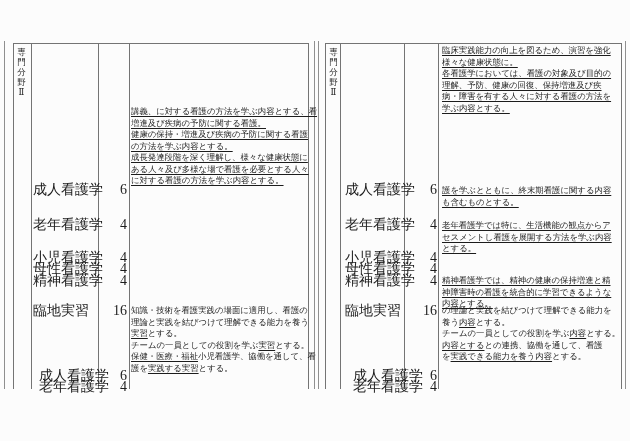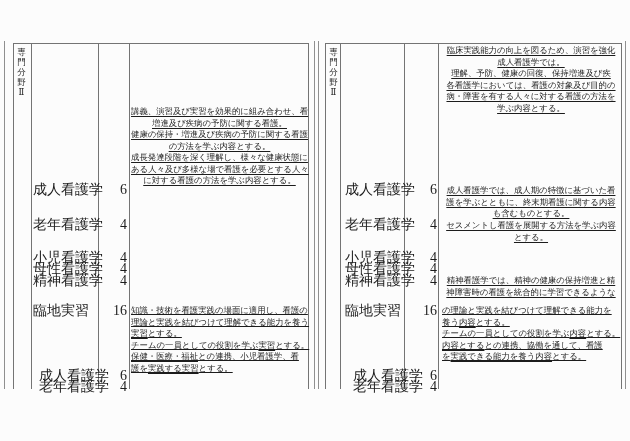--- a/index.html
+++ b/index.html
@@ -10,25 +10,24 @@
     color:#1c1c1c;
   }
   .vline{position:absolute;top:43px;height:346px;width:1px;background:#747474;}
   .hline{position:absolute;top:43px;height:1px;background:#747474;}
   .edge{position:absolute;top:41px;height:348px;width:1px;background:#8f8f8f;}
   .vert{
     position:absolute;width:13px;font-size:8.6px;line-height:10px;
     text-align:center;word-break:break-all;white-space:normal;
   }
   .block{position:absolute;font-size:8.4px;}
-  .block .line{height:11.5px;line-height:11.5px;white-space:pre;text-decoration:underline;}
+  .block .line{height:11.5px;line-height:11.5px;white-space:pre;}
   .ul-all .line, span.u{
     text-decoration:underline;
     text-underline-offset:1.5px;
-    text-align:center;
   }
   .cell{position:absolute;font-size:14px;line-height:10px;white-space:pre;}
   .credit{text-align:right;}
 </style>
 </head>
 <body>
 
 <div class="canvas">
 
   <div class="edge" style="left:4px"></div>
@@ -38,21 +37,21 @@
     <div class="hline" style="left:13px;width:295px"></div>
     <div class="vline" style="left:13px"></div>
     <div class="vline" style="left:31px"></div>
     <div class="vline" style="left:98px"></div>
     <div class="vline" style="left:129px"></div>
     <div class="vline" style="left:308px"></div>
 
     <div class="vert" style="left:15px;top:47px">専門分野Ⅱ</div>
 
     <div class="block ul-all" style="left:131px;top:106px;width:177px">
-        <div class="line">講義、演習及び実習を効果的に組み合わせ、看</div>
+        <div class="line">講義、に対する看護の方法を学ぶ内容とする、看</div>
         <div class="line">増進及び疾病の予防に関する看護。</div>
         <div class="line">健康の保持・増進及び疾病の予防に関する看護</div>
         <div class="line">の方法を学ぶ内容とする。</div>
         <div class="line">成長発達段階を深く理解し、様々な健康状態に</div>
         <div class="line">ある人々及び多様な場で看護を必要とする人々</div>
         <div class="line">に対する看護の方法を学ぶ内容とする。</div>
       </div>
 
     <div class="cell" style="left:33px;top:185px">成人看護学</div>
     <div class="cell credit" style="left:98px;top:185px;width:29px">6</div>
@@ -69,43 +68,43 @@
     <div class="cell" style="left:39px;top:371px">成人看護学</div>
     <div class="cell credit" style="left:98px;top:371px;width:29px">6</div>
     <div class="cell" style="left:39px;top:382px">老年看護学</div>
     <div class="cell credit" style="left:98px;top:382px;width:29px">4</div>
 
     <div class="block" style="left:131px;top:305px;width:177px">
         <div class="line">知識・技術を看護実践の場面に適用し、看護の</div>
         <div class="line">理論と実践を結びつけて理解できる能力を養う</div>
         <div class="line"><span class="u">実習</span><span>とする。</span></div>
         <div class="line"><span>チームの一員としての役割を学ぶ</span><span class="u">実習</span><span>とする。</span></div>
-        <div class="line"><span class="u">保健・医療・福祉</span><span>との連携、小児看護学、看</span></div>
+        <div class="line"><span class="u">保健・医療・福祉</span><span>小児看護学、協働を通して、看</span></div>
         <div class="line"><span>護を</span><span class="u">実践する実習</span><span>とする。</span></div>
       </div>
   </div>
 
   <div class="edge" style="left:318px"></div>
   <div class="edge" style="left:625px"></div>
 
   <div>
     <div class="hline" style="left:325px;width:296px"></div>
     <div class="vline" style="left:325px"></div>
     <div class="vline" style="left:340px"></div>
     <div class="vline" style="left:404px"></div>
     <div class="vline" style="left:438px"></div>
     <div class="vline" style="left:621px"></div>
 
     <div class="vert" style="left:327px;top:47px">専門分野Ⅱ</div>
 
     <div class="block ul-all" style="left:442px;top:45px;width:178px">
         <div class="line">臨床実践能力の向上を図るため、演習を強化</div>
-        <div class="line">成人看護学では。</div>
+        <div class="line">様々な健康状態に。</div>
+        <div class="line">各看護学においては、看護の対象及び目的の</div>
         <div class="line">理解、予防、健康の回復、保持増進及び疾</div>
-        <div class="line">各看護学においては、看護の対象及び目的の</div>
         <div class="line">病・障害を有する人々に対する看護の方法を</div>
         <div class="line">学ぶ内容とする。</div>
       </div>
 
     <div class="cell" style="left:345px;top:185px">成人看護学</div>
     <div class="cell credit" style="left:404px;top:185px;width:33px">6</div>
     <div class="cell" style="left:345px;top:220px">老年看護学</div>
     <div class="cell credit" style="left:404px;top:220px;width:33px">4</div>
     <div class="cell" style="left:345px;top:253px">小児看護学</div>
     <div class="cell credit" style="left:404px;top:253px;width:33px">4</div>
@@ -114,31 +113,32 @@
     <div class="cell" style="left:345px;top:276px">精神看護学</div>
     <div class="cell credit" style="left:404px;top:276px;width:33px">4</div>
     <div class="cell" style="left:345px;top:306px">臨地実習</div>
     <div class="cell credit" style="left:404px;top:306px;width:33px">16</div>
     <div class="cell" style="left:353px;top:371px">成人看護学</div>
     <div class="cell credit" style="left:404px;top:371px;width:33px">6</div>
     <div class="cell" style="left:353px;top:382px">老年看護学</div>
     <div class="cell credit" style="left:404px;top:382px;width:33px">4</div>
 
     <div class="block ul-all" style="left:442px;top:185px;width:178px">
-        <div class="line">成人看護学では、成人期の特徴に基づいた看</div>
         <div class="line">護を学ぶとともに、終末期看護に関する内容</div>
         <div class="line">も含むものとする。</div>
       </div>
     <div class="block ul-all" style="left:442px;top:220px;width:178px">
+        <div class="line">老年看護学では特に、生活機能の観点からア</div>
         <div class="line">セスメントし看護を展開する方法を学ぶ内容</div>
         <div class="line">とする。</div>
       </div>
     <div class="block ul-all" style="left:442px;top:275px;width:178px">
         <div class="line">精神看護学では、精神の健康の保持増進と精</div>
         <div class="line">神障害時の看護を統合的に学習できるような</div>
+        <div class="line">内容とする。</div>
       </div>
     <div class="block" style="left:442px;top:305px;width:178px">
         <div class="line">の理論と実践を結びつけて理解できる能力を</div>
         <div class="line"><span>養う</span><span class="u">内容</span><span>とする。</span></div>
         <div class="line"><span>チームの一員としての役割を学ぶ</span><span class="u">内容</span><span>とする。</span></div>
         <div class="line"><span class="u">内容とする</span><span>との連携、協働を通して、看護</span></div>
         <div class="line"><span>を</span><span class="u">実践できる能力を養う内容</span><span>とする。</span></div>
       </div>
   </div>
 

